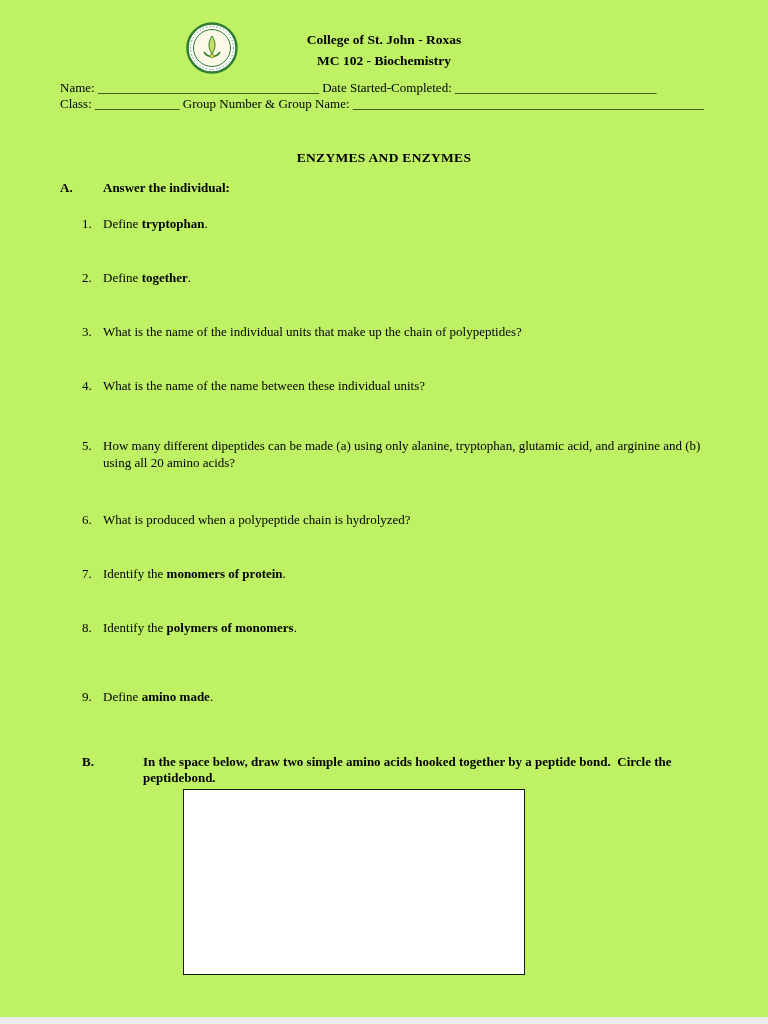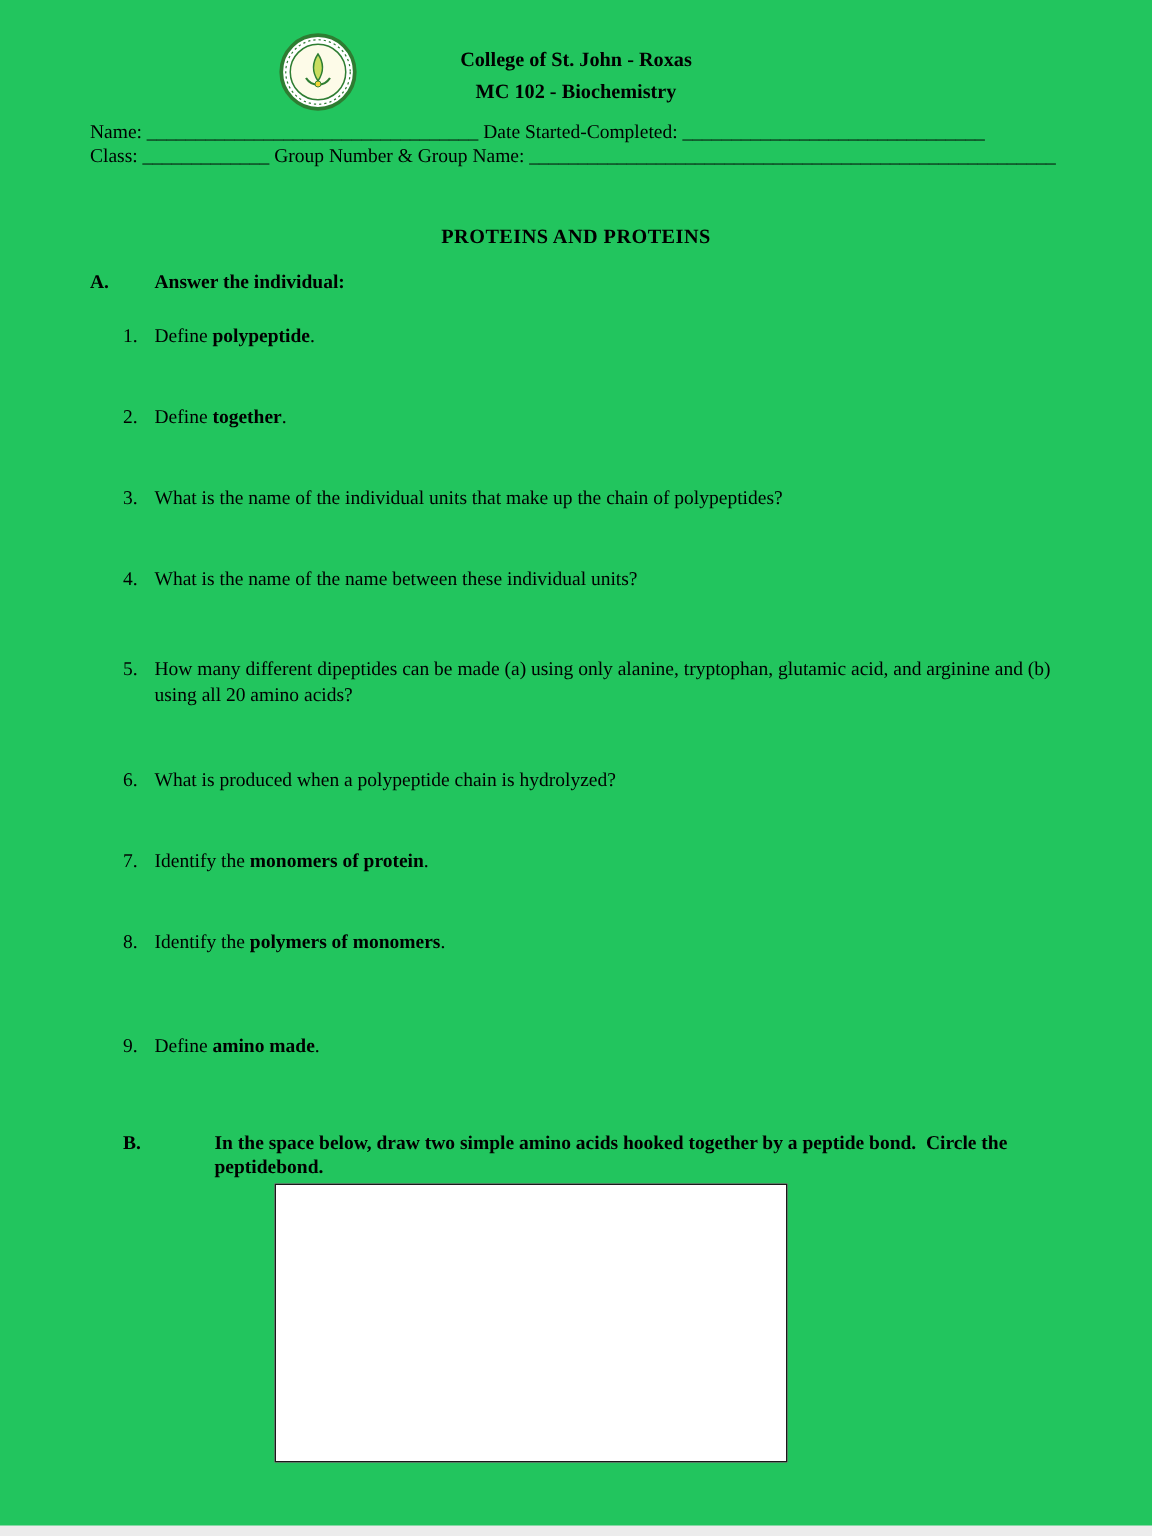--- a/index.html
+++ b/index.html
@@ -1,20 +1,20 @@
 <!DOCTYPE html>
 <html><head>
 <meta charset="utf-8">
 <style>
   html, body { margin: 0; padding: 0; background: #ffffff; }
   .page {
     position: relative;
     width: 768px;
     height: 1024px;
-    background: #22c55e;
+    background: #bef264;
     font-family: "Liberation Serif", "DejaVu Serif", serif;
     color: #000;
     font-size: 13px;
     overflow: hidden;
   }
   .abs { position: absolute; }
   .centered { left: 0; right: 0; text-align: center; }
   .logo { position: absolute; left: 186px; top: 22px; width: 52px; height: 52px; }
   .college-name { top: 32px; font-weight: bold; font-size: 13.5px; }
   .course-name { top: 53px; font-weight: bold; font-size: 13.5px; }
@@ -60,30 +60,30 @@
   <div class="abs centered college-name">College of St. John - Roxas</div>
   <div class="abs centered course-name">MC 102 - Biochemistry</div>
 
   <div class="abs form-line" style="top:96px">
     <span>Class: </span><span class="blank">_____________</span><span> Group Number &amp; Group Name: </span><span class="blank">______________________________________________________</span>
   </div>
   <div class="abs form-line" style="top:80px">
     <span>Name: </span><span class="blank">__________________________________</span><span> Date Started-Completed: </span><span class="blank">_______________________________</span>
   </div>
 
-  <div class="abs centered doc-subtitle">PROTEINS AND PROTEINS</div>
+  <div class="abs centered doc-subtitle">ENZYMES AND ENZYMES</div>
 
   <div class="abs section-a">
     <span class="snum">A.</span>
     <span>Answer the individual:</span>
   </div>
 
   <div class="abs question" style="top:215px">
     <span class="qnum">1.</span>
-    <span class="qtext"><span>Define </span><b>polypeptide</b><span>.</span></span>
+    <span class="qtext"><span>Define </span><b>tryptophan</b><span>.</span></span>
   </div>
   <div class="abs question" style="top:269px">
     <span class="qnum">2.</span>
     <span class="qtext"><span>Define </span><b>together</b><span>.</span></span>
   </div>
   <div class="abs question" style="top:323px">
     <span class="qnum">3.</span>
     <span class="qtext"><span>What is the name of the individual units that make up the chain of polypeptides?</span><b></b><span></span></span>
   </div>
   <div class="abs question" style="top:377px">

